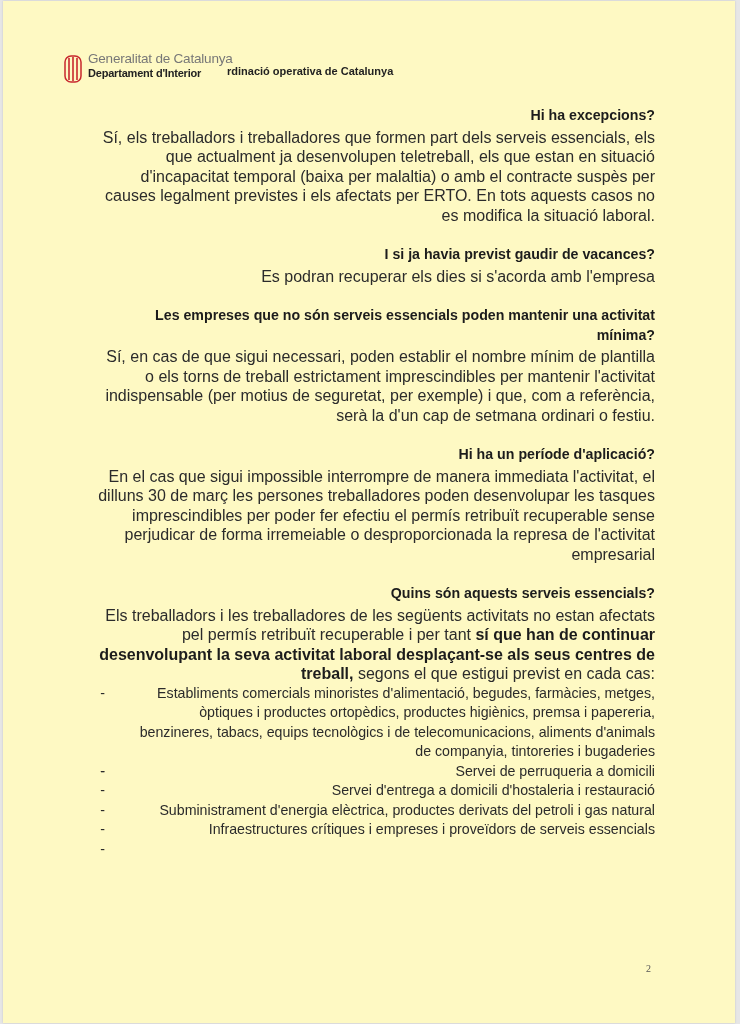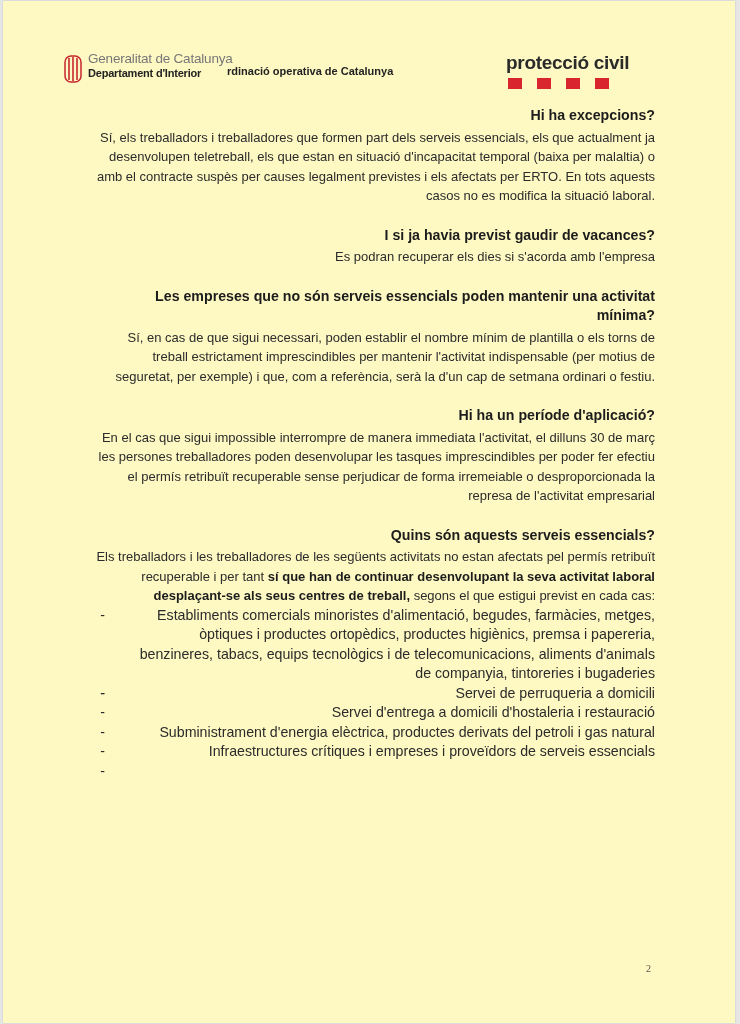--- a/index.html
+++ b/index.html
@@ -20,21 +20,21 @@
     .gen-line1 { font-size: 13.5px; color: #777; display: block; letter-spacing: -0.2px; }
     .gen-line2 { font-size: 11px; color: #222; font-weight: bold; display: block; letter-spacing: -0.2px; }
     .coord { position: absolute; left: 224px; top: 64px; font-size: 11px; font-weight: bold; color: #222; }
     .pc { position: absolute; left: 503px; top: 52px; }
     .pc-title { font-size: 19px; font-weight: bold; color: #2a2a2a; letter-spacing: -0.3px; display: block; line-height: 20px; }
     .pc-squares { display: flex; gap: 15px; margin-top: 5px; margin-left: 2px; }
     .pc-sq { width: 14px; height: 11px; background: #d9262e; }
 
     .content { position: absolute; left: 92px; top: 105px; width: 560px; }
     .q { font-weight: bold; font-size: 14.2px; line-height: 19.5px; color: #1c1c1c; margin: 0; }
-    .a { font-size: 13px; line-height: 19.5px; color: #2b2b2b; margin: 2px 0 0 0; }
+    .a { font-size: 16px; line-height: 19.5px; color: #2b2b2b; margin: 2px 0 0 0; }
     .a b { color: #1c1c1c; }
     .section { margin-bottom: 20px; text-align: right; }
     ul.list { list-style: none; margin: 0; padding: 0; }
     ul.list li { position: relative; padding-left: 33px; font-size: 14.2px; line-height: 19.5px; color: #2b2b2b; }
     ul.list li .dash { position: absolute; left: 0; top: 0; width: 10px; }
     .page-num { position: absolute; left: 643px; top: 962px; font-family: "Liberation Serif", serif; font-size: 10px; color: #555; }
   </style>
 </head>
 <body>
 
@@ -44,29 +44,20 @@
       <rect x="1" y="1" width="16" height="26" rx="6" ry="6" fill="none" stroke="#c8272e" stroke-width="1.5"></rect>
       <line x1="5" y1="3" x2="5" y2="25" stroke="#c8272e" stroke-width="1.6"></line>
       <line x1="9" y1="2" x2="9" y2="26" stroke="#c8272e" stroke-width="1.6"></line>
       <line x1="13" y1="3" x2="13" y2="25" stroke="#c8272e" stroke-width="1.6"></line>
     </svg>
     <div class="gen-text">
       <span class="gen-line1">Generalitat de Catalunya</span>
       <span class="gen-line2">Departament d'Interior</span>
     </div>
     <div class="coord">rdinació operativa de Catalunya</div>
-    <div class="pc">
-      <span class="pc-title">protecció civil</span>
-      <div class="pc-squares">
-        <div class="pc-sq"></div>
-        <div class="pc-sq"></div>
-        <div class="pc-sq"></div>
-        <div class="pc-sq"></div>
-      </div>
-    </div>
   </div>
 
   <div class="content">
     <div class="section">
       <p class="q">Hi ha excepcions?</p>
       <p class="a">Sí, els treballadors i treballadores que formen part dels serveis essencials, els que actualment ja desenvolupen teletreball, els que estan en situació d'incapacitat temporal (baixa per malaltia) o amb el contracte suspès per causes legalment previstes i els afectats per ERTO. En tots aquests casos no es modifica la situació laboral.</p>
     </div>
     <div class="section">
       <p class="q">I si ja havia previst gaudir de vacances?</p>
       <p class="a">Es podran recuperar els dies si s'acorda amb l'empresa</p>

